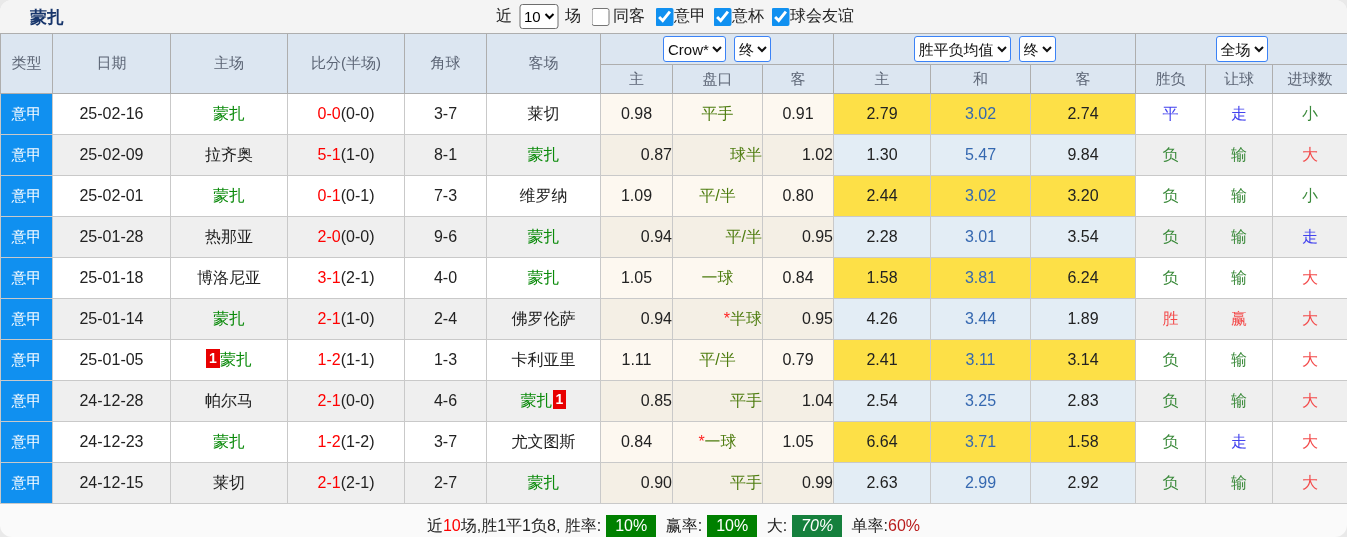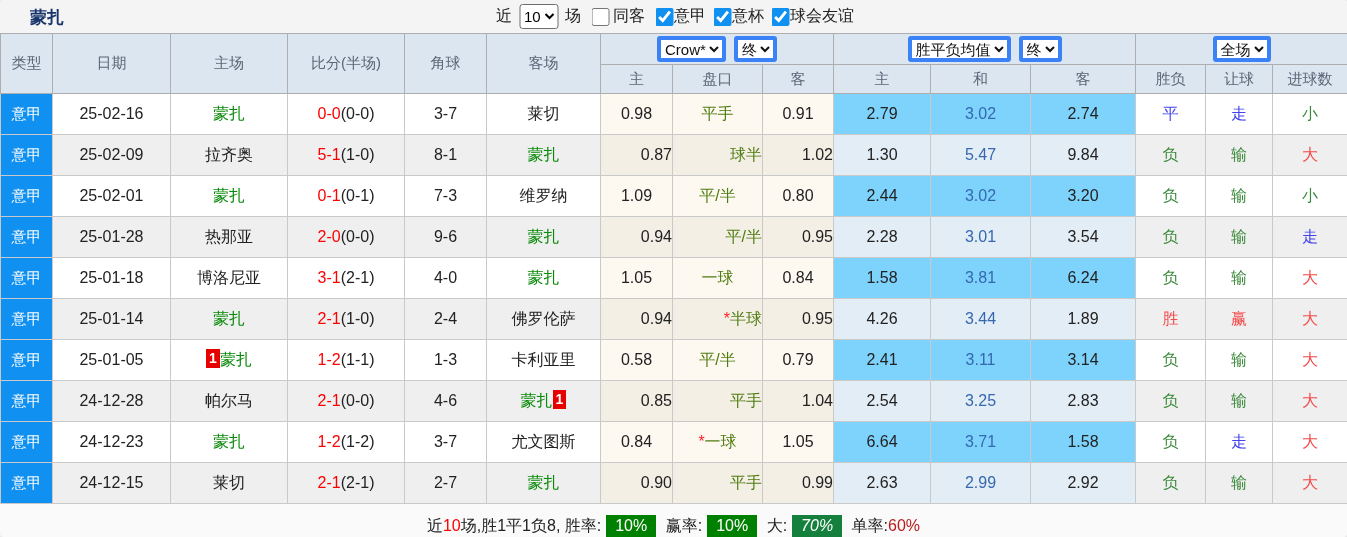--- a/index.html
+++ b/index.html
@@ -1,40 +1,40 @@
 <!DOCTYPE html>
 <html><head>
 <meta charset="utf-8">
 <style>
   html,body{margin:0;padding:0;background:#e9e9e9;}
-  .page{width:1347px;height:537px;background:#fafafa;border-radius:4px;overflow:hidden;
+  .page{width:1347px;height:537px;background:#fafafa;border-radius:12px;overflow:hidden;
         font-family:"Liberation Sans","DejaVu Sans",sans-serif;position:relative;}
   
   .topbar{height:33px;background:#f4f4f4;position:relative;display:flex;align-items:center;}
   .title{position:absolute;left:30px;top:6px;font-size:17px;font-weight:bold;color:#17356b;}
   .filters{position:absolute;left:50%;transform:translateX(-50%);display:flex;align-items:center;
            font-size:16px;color:#222;white-space:nowrap;}
   .filters .lbl{margin:0 3px;}
   .filters select{font-size:15px;height:25px;border:1px solid #6e6e6e;border-radius:3px;background:#fff;margin:0 4px;}
   .filters input[type=checkbox]{width:18px;height:18px;accent-color:#1090f0;margin:0 1px 0 7px;vertical-align:middle;}
   
   table{border-collapse:collapse;table-layout:fixed;width:1347px;}
   th,td{padding:0;text-align:center;overflow:hidden;}
   thead th{background:#dce6f1;border:1px solid #aeaeae;color:#5c6575;font-weight:normal;font-size:15px;}
   thead tr.h1 th{height:30px;}
   thead tr.h2 th{height:28px;}
   .selwrap{display:flex;justify-content:center;align-items:center;gap:8px;}
-  .selwrap select{font-size:15px;height:26px;border:4px solid #3b82f6;border-radius:3px;background:#fff;color:#111;}
+  .selwrap select{font-size:15px;height:26px;border:1px solid #3b82f6;border-radius:3px;background:#fff;color:#111;}
   tbody td{height:40px;font-size:16px;color:#222;border:1px solid #c9c9c9;}
   tr.odd td{background:#ffffff;}
   tr.even td{background:#efefef;}
   td.col-type{background:#1090f0 !important;color:#fff;font-size:15px;}
   tr.odd td.col-cream{background:#fdf8f0;}
   tr.even td.col-cream{background:#f4efe5;text-align:right;}
-  tr.odd td.col-blue{background:#7dd3fc;}
+  tr.odd td.col-blue{background:#fde047;}
   tr.even td.col-blue{background:#e3edf5;}
   .team-green{color:#0a8a0a;}
   .score-main{color:#ff0000;}
   .score-half{color:#222;}
   .pan-text{color:#4d7c0f;}
   .star{color:#ff2222;}
   .avg-draw{color:#3568b0;}
   .c-red{color:#f34b4b;}
   .c-green{color:#3b8a3b;}
   .c-blue{color:#4343ee;}
@@ -229,21 +229,21 @@
       <td class="c-red">赢</td>
       <td class="c-red">大</td>
     </tr>
         <tr class="odd">
       <td class="col-type">意甲</td>
       <td>25-01-05</td>
       <td><span class="badge-card">1</span><span class="team-green">蒙扎</span></td>
       <td><span class="score-main">1-2</span><span class="score-half">(1-1)</span></td>
       <td>1-3</td>
       <td><span>卡利亚里</span></td>
-      <td class="col-cream">0.58</td>
+      <td class="col-cream">1.11</td>
       <td class="col-cream"><span class="star"></span><span class="pan-text">平/半</span></td>
       <td class="col-cream">0.79</td>
       <td class="col-blue">2.41</td>
       <td class="col-blue avg-draw">3.11</td>
       <td class="col-blue">3.14</td>
       <td class="c-green">负</td>
       <td class="c-green">输</td>
       <td class="c-red">大</td>
     </tr>
         <tr class="even">

